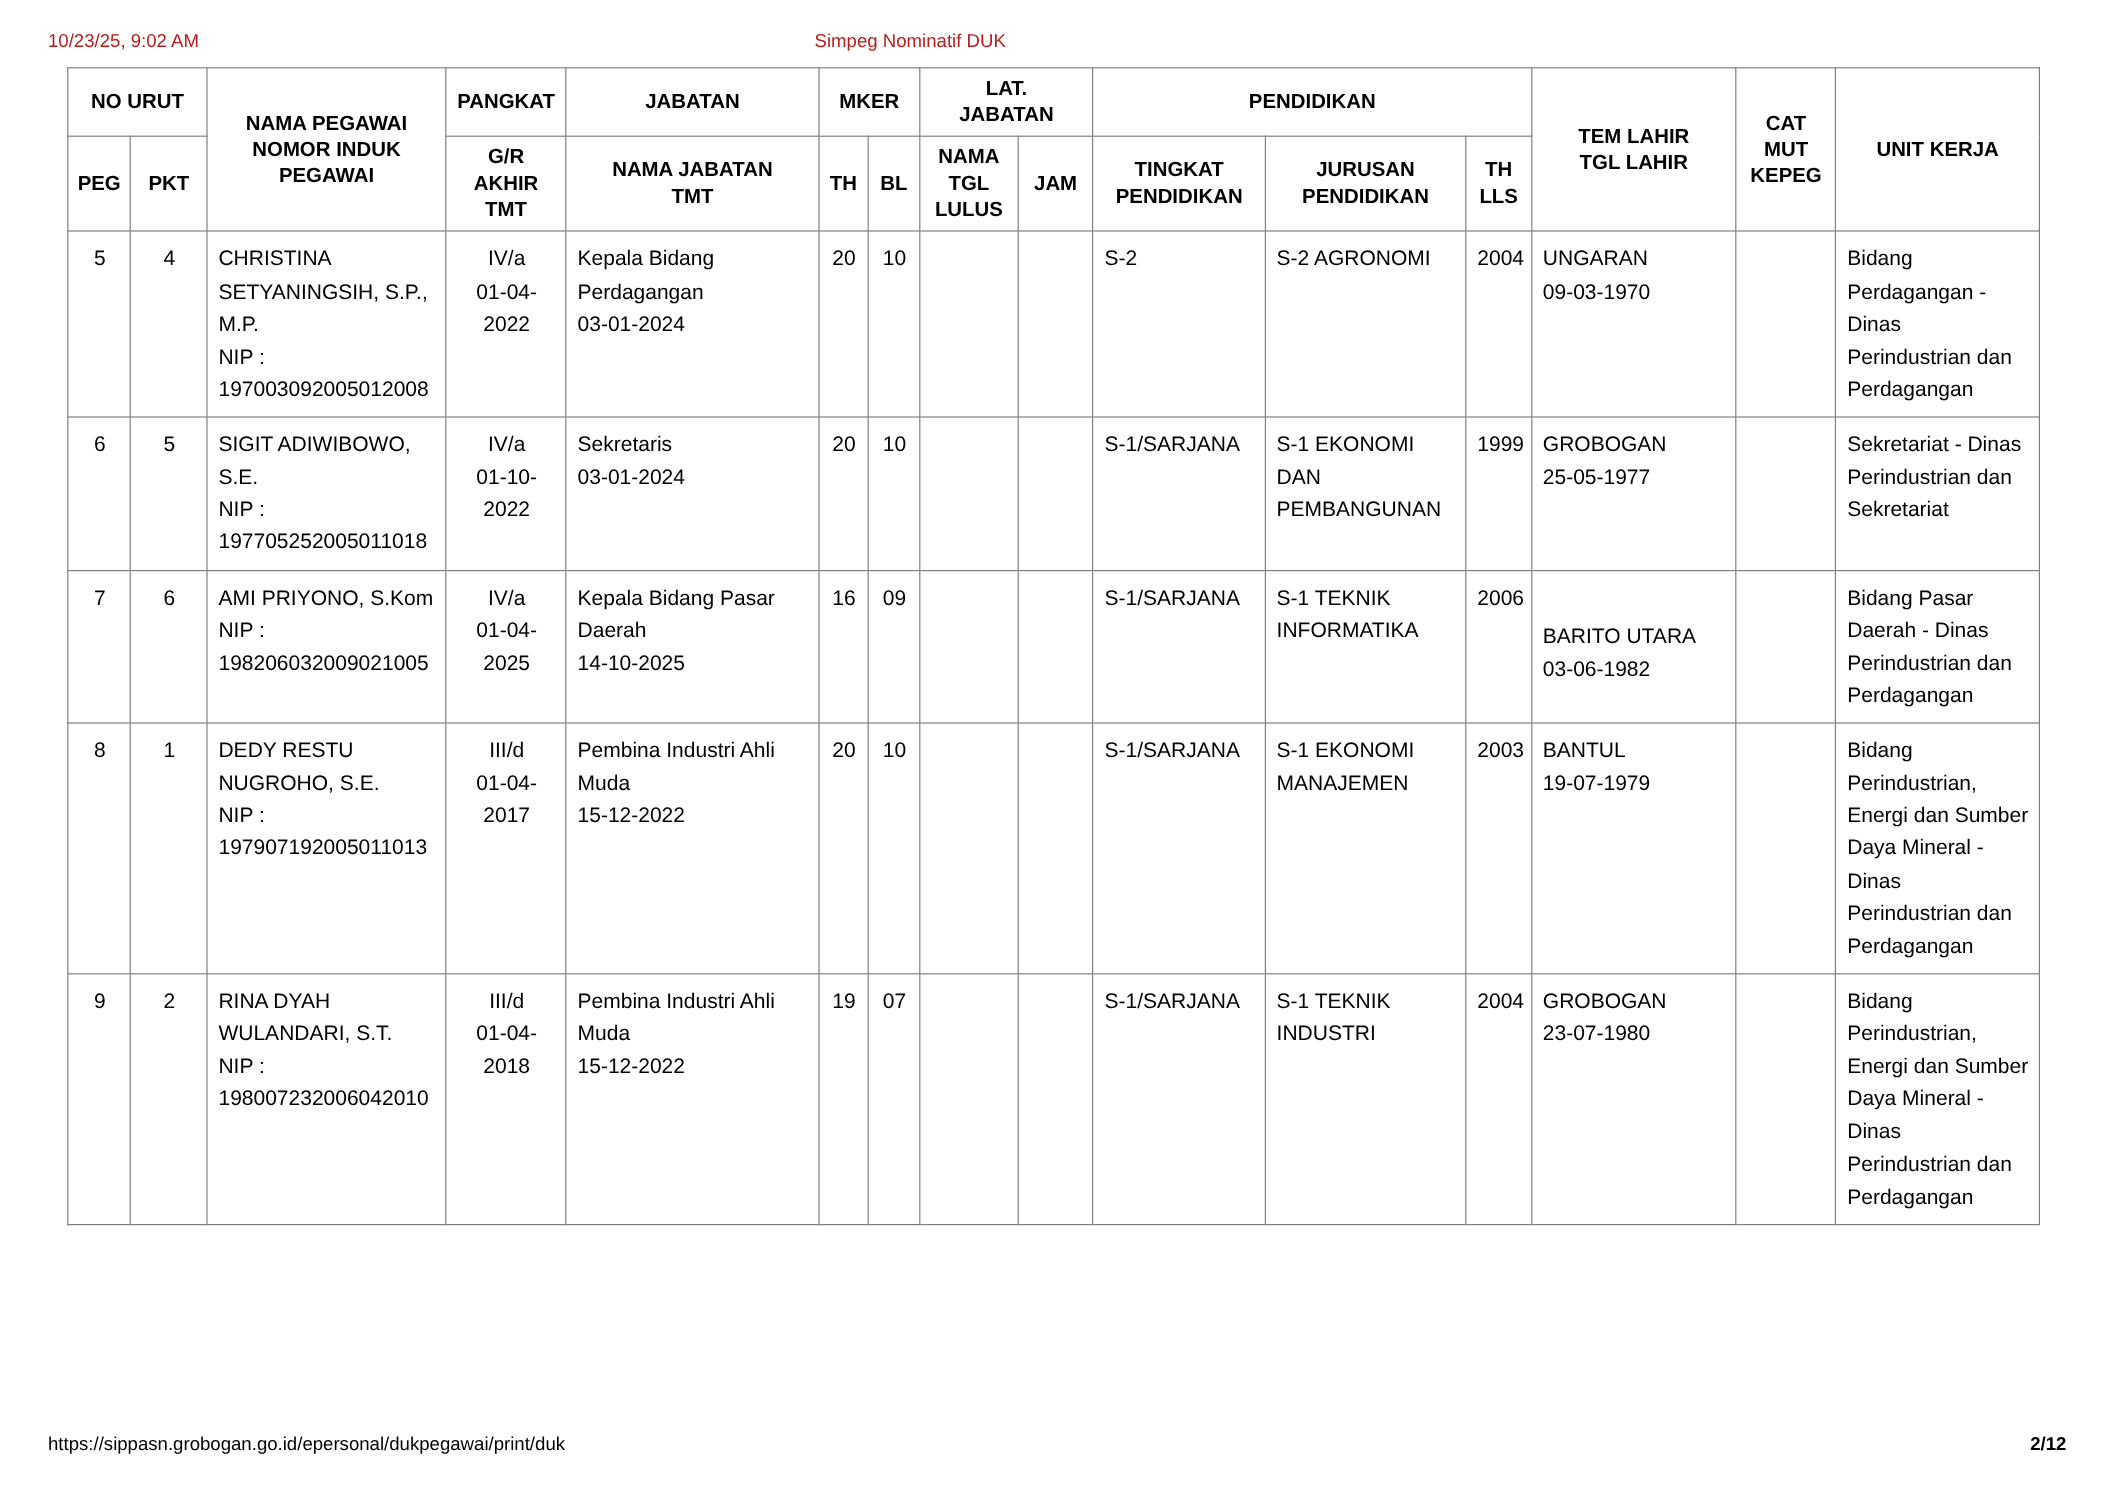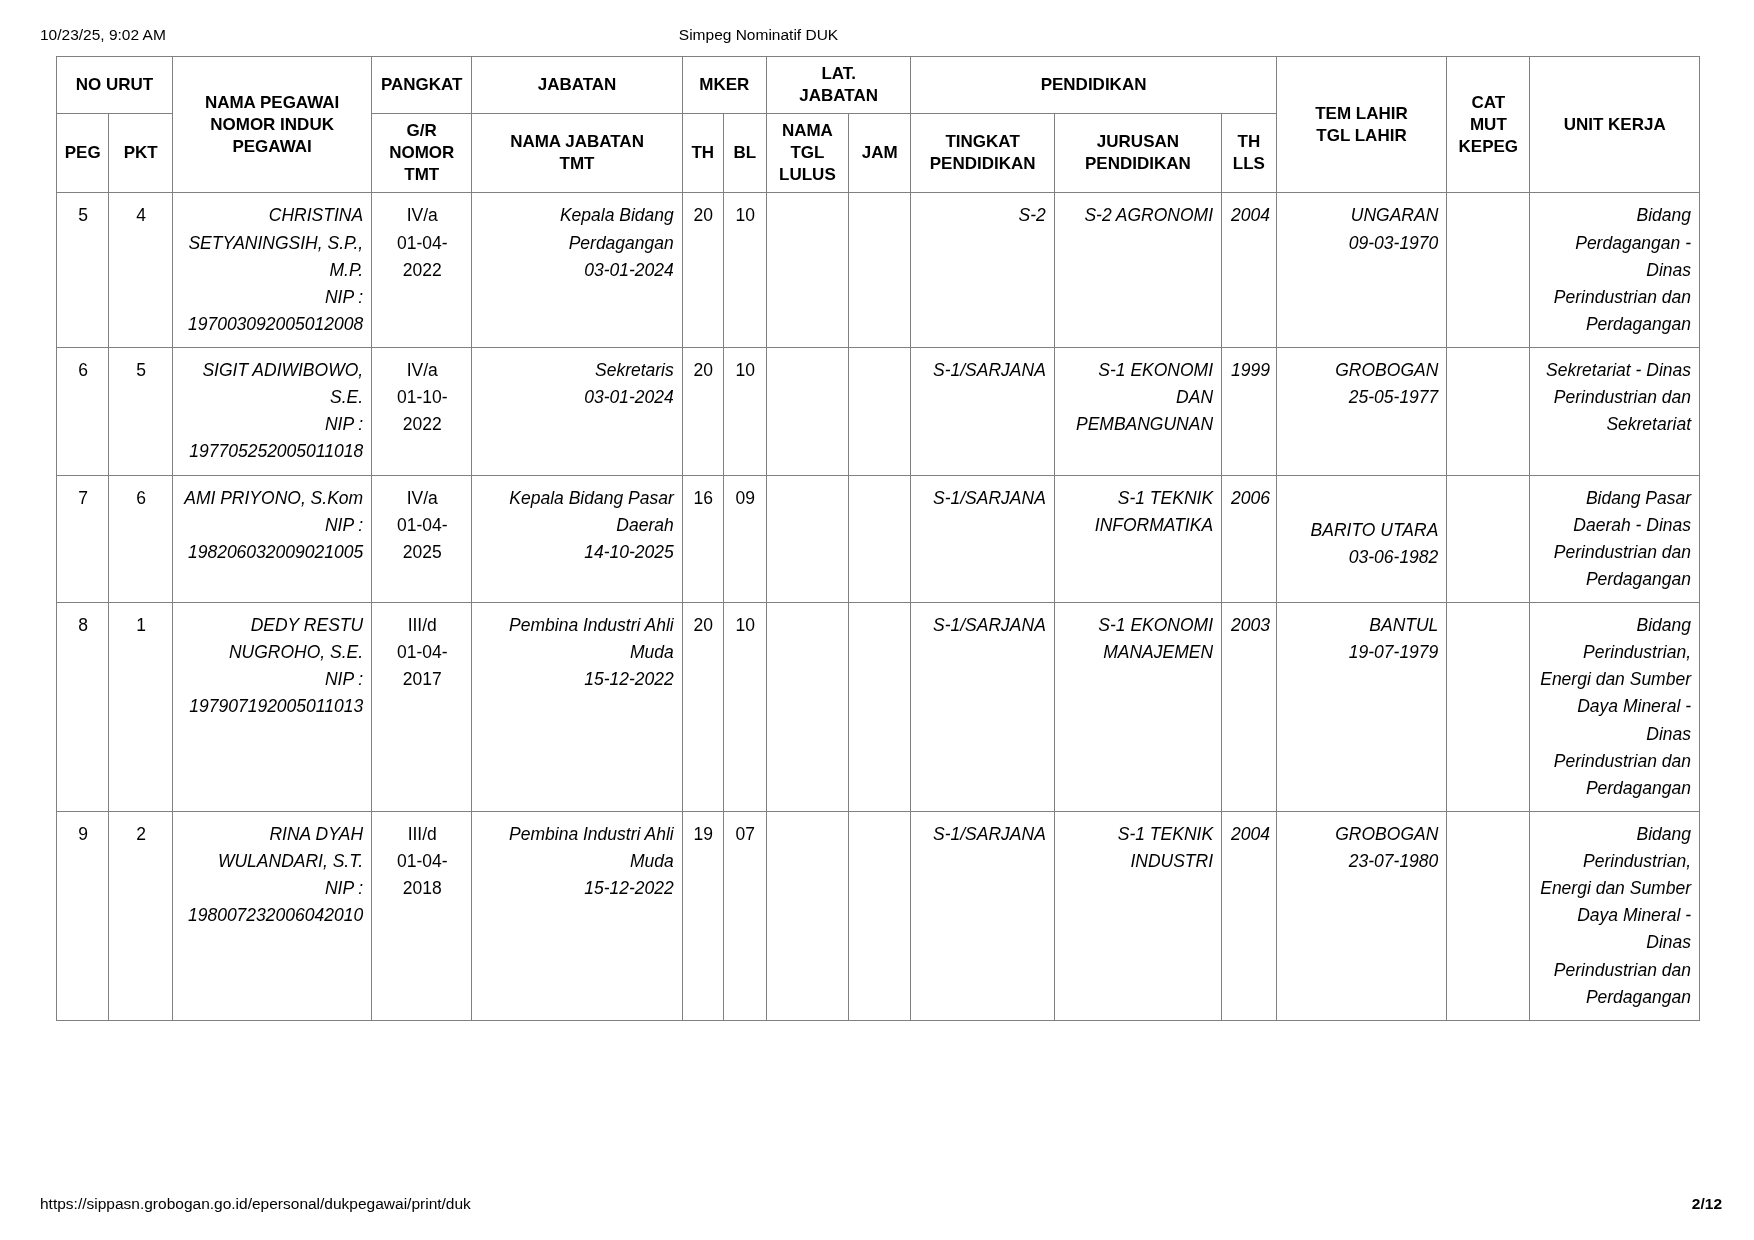--- a/index.html
+++ b/index.html
@@ -23,21 +23,21 @@
     box-sizing: border-box;
   }
   
   .print-header {
     position: absolute;
     left: 0;
     top: 26px;
     width: 1754px;
     height: 22px;
     font-size: 15.5px;
-    color: #000000;
+    color: #b91c1c;
   }
   .print-header .ph-left {
     position: absolute;
     left: 40px;
     top: 0;
     white-space: nowrap;
   }
   .print-header .ph-center {
     position: absolute;
     left: 0;
@@ -96,22 +96,21 @@
   table.duk tbody td {
     font-size: 17.5px;
     line-height: 1.55;
     padding: 9px 8px 9px 9px;
     font-weight: normal;
   }
   td.c-center {
     text-align: center;
   }
   td.c-left {
-    text-align: right;
-    font-style: italic;
+    text-align: left;
   }
   
   col.w-peg   { width: 46px; }
   col.w-pkt   { width: 56px; }
   col.w-nama  { width: 175px; }
   col.w-gr    { width: 88px; }
   col.w-jab   { width: 185px; }
   col.w-th    { width: 36px; }
   col.w-bl    { width: 38px; }
   col.w-lat   { width: 72px; }
@@ -180,21 +179,21 @@
             <span class="linebreak">MUT</span>
             <span class="linebreak">KEPEG</span>
           </th>
           <th rowspan="2">UNIT KERJA</th>
         </tr>
         <tr>
           <th>PEG</th>
           <th>PKT</th>
           <th>
             <span class="linebreak">G/R</span>
-            <span class="linebreak">NOMOR</span>
+            <span class="linebreak">AKHIR</span>
             <span class="linebreak">TMT</span>
           </th>
           <th>
             <span class="linebreak">NAMA JABATAN</span>
             <span class="linebreak">TMT</span>
           </th>
           <th>TH</th>
           <th>BL</th>
           <th>
             <span class="linebreak">NAMA</span>

